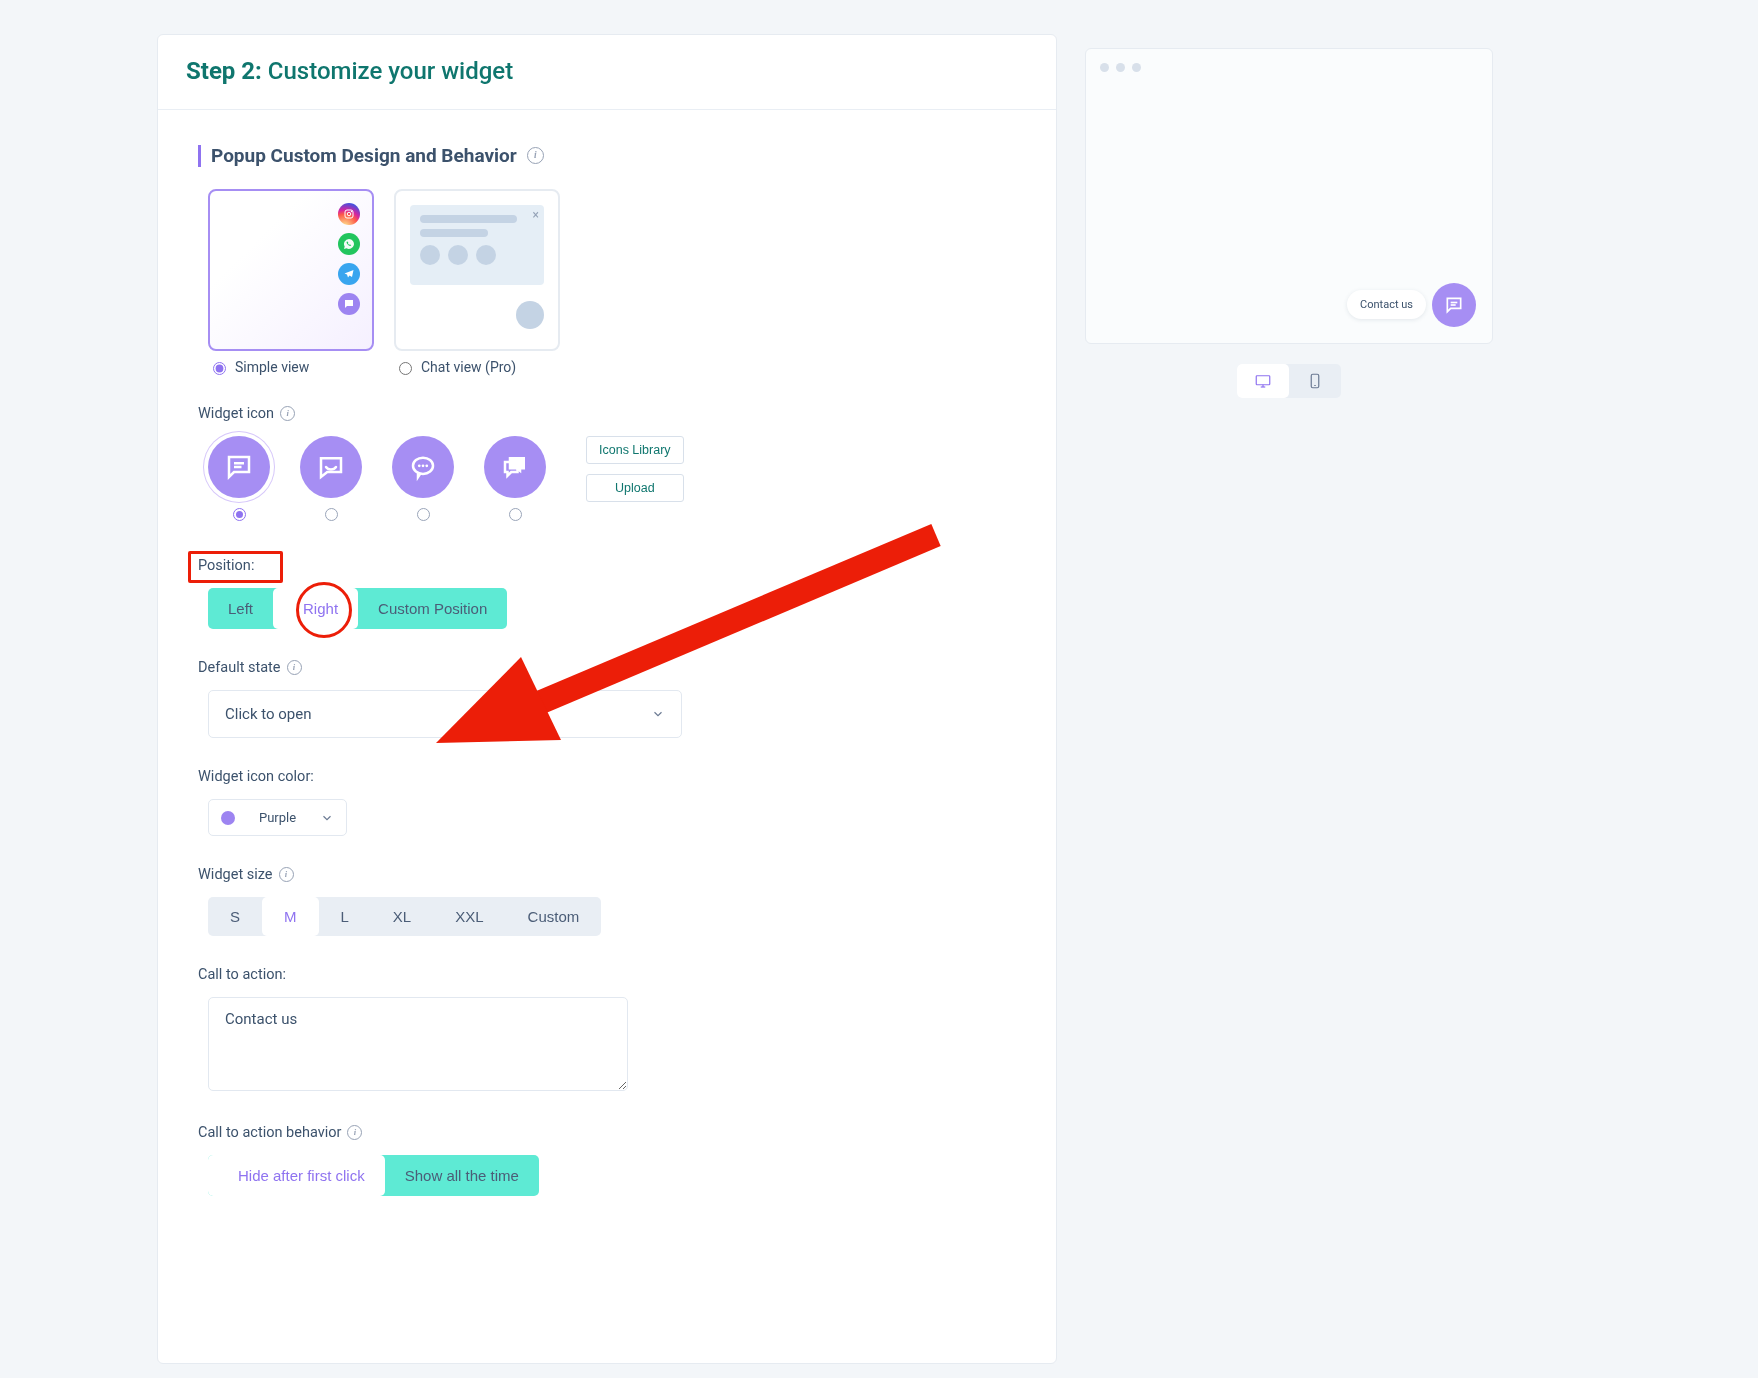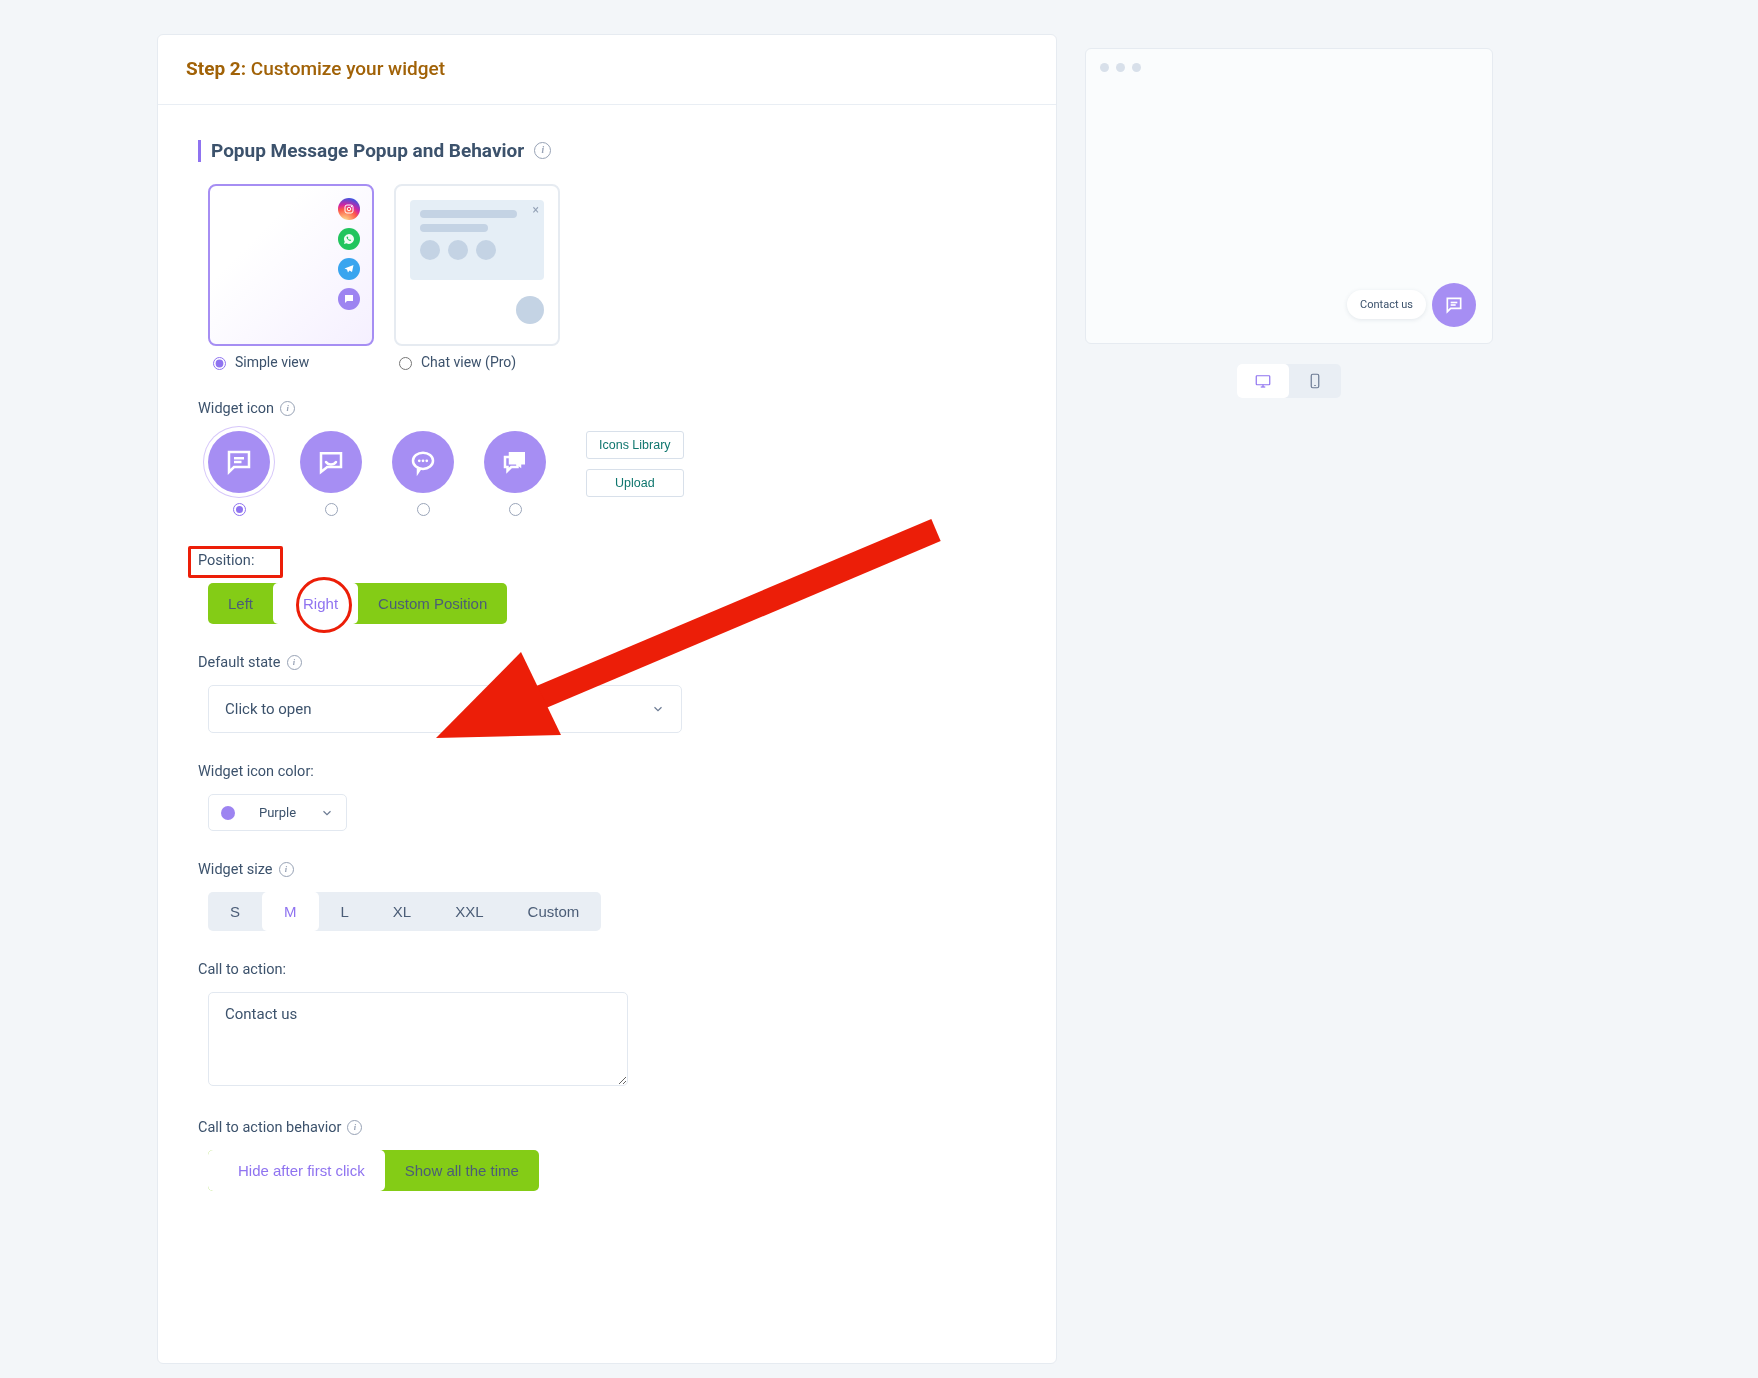--- a/index.html
+++ b/index.html
@@ -1,20 +1,20 @@
 <!DOCTYPE html>
 <html><head>
 <meta charset="utf-8">
 <style>
   *{box-sizing:border-box;}
   body{margin:0;background:#f3f6f9;font-family:-apple-system,BlinkMacSystemFont,"Segoe UI",Roboto,Arial,sans-serif;color:#425466;font-size:14px;}
   .page{width:1758px;min-height:1378px;position:relative;padding:34px 0 0 0;transform-origin:top left;}
   .left-panel{position:absolute;left:157px;top:34px;width:900px;background:#fff;border:1px solid #e6ebf1;border-radius:6px;min-height:1330px;}
   .panel-header{padding:22px 28px 24px 28px;border-bottom:1px solid #e9eef4;}
-  .step-title{font-size:19px;font-weight:500;color:#a16207;}
+  .step-title{font-size:24px;font-weight:500;color:#0f766e;}
   .step-title strong{font-weight:700;}
   .panel-body{padding:34px 40px 30px 40px;}
   .section-title-wrap{display:flex;align-items:center;gap:10px;margin-bottom:22px;}
   .purple-bar{width:3px;height:22px;background:#8f73f0;}
   .section-title{font-size:19px;font-weight:700;color:#3c526c;}
   .info-badge{width:17px;height:17px;border:1.4px solid #97a2b5;border-radius:50%;display:flex;align-items:center;justify-content:center;font-size:9.5px;color:#97a2b5;font-weight:700;line-height:1;font-family:Georgia,serif;font-style:italic;}
   .info-badge.sm{width:15px;height:15px;font-size:8.5px;}
   
   .view-cards{display:flex;gap:20px;margin-bottom:30px;margin-left:10px;}
   .view-col{display:flex;flex-direction:column;gap:8px;}
@@ -43,21 +43,21 @@
   .icon-col{display:flex;flex-direction:column;align-items:center;gap:10px;}
   .icon-bubble{width:62px;height:62px;border-radius:50%;background:#a68ef3;display:flex;align-items:center;justify-content:center;}
   .icon-bubble svg{width:30px;height:30px;fill:#fff;}
   .icon-col.active .icon-bubble{box-shadow:0 0 0 4px #fff,0 0 0 5px #d6c7fa;}
   .icon-radio{width:13px;height:13px;border:1.5px solid #9aa5b9;border-radius:50%;display:flex;align-items:center;justify-content:center;}
   .icon-col.active .icon-radio{border-color:#8f73f0;}
   .icon-col.active .icon-radio::after{content:"";width:7px;height:7px;border-radius:50%;background:#8f73f0;}
   .btn-outline{border:1px solid #d8e0ea;background:#fff;border-radius:3px;padding:6px 12px;font-size:12.5px;color:#0f766e;cursor:pointer;}
   .outline-col{display:flex;flex-direction:column;gap:10px;margin-left:10px;}
   
-  .seg{display:inline-flex;background:#84cc16;border-radius:5px;margin-left:10px;}
+  .seg{display:inline-flex;background:#5eead4;border-radius:5px;margin-left:10px;}
   .seg-btn{border:none;background:transparent;padding:12px 20px;font-size:15px;color:#4b5d77;cursor:pointer;border-radius:5px;}
   .seg-btn.active{background:#fff;color:#8f73f0;padding-left:30px;}
   
   .red-box{position:absolute;border:3px solid #ec1e08;border-radius:2px;pointer-events:none;}
   .red-circle{position:absolute;border:3px solid #ec1e08;border-radius:50%;pointer-events:none;}
   .red-arrow{position:absolute;pointer-events:none;}
   
   .select-box{width:474px;height:48px;border:1px solid #e2e8f0;border-radius:5px;background:#fff;display:flex;align-items:center;justify-content:space-between;padding:0 16px;font-size:15px;color:#3c526c;margin-left:10px;}
   .chev{width:14px;height:14px;}
   .chev svg{width:14px;height:14px;fill:none;stroke:#6b7a93;stroke-width:2;}
@@ -96,21 +96,21 @@
       <div class="step-title">
         <strong>Step 2:</strong>
         <span>Customize your widget</span>
       </div>
     </div>
 
     <div class="panel-body" style="position:relative;">
 
       <div class="section-title-wrap">
         <div class="purple-bar"></div>
-        <div class="section-title">Popup Message Popup and Behavior</div>
+        <div class="section-title">Popup Custom Design and Behavior</div>
         <span class="info-badge">i</span>
       </div>
 
       
       <div class="view-cards">
         <div class="view-col">
           <div class="card active">
             <div class="simple-stack">
               <span class="dot insta">
                   <svg viewBox="0 0 24 24">

